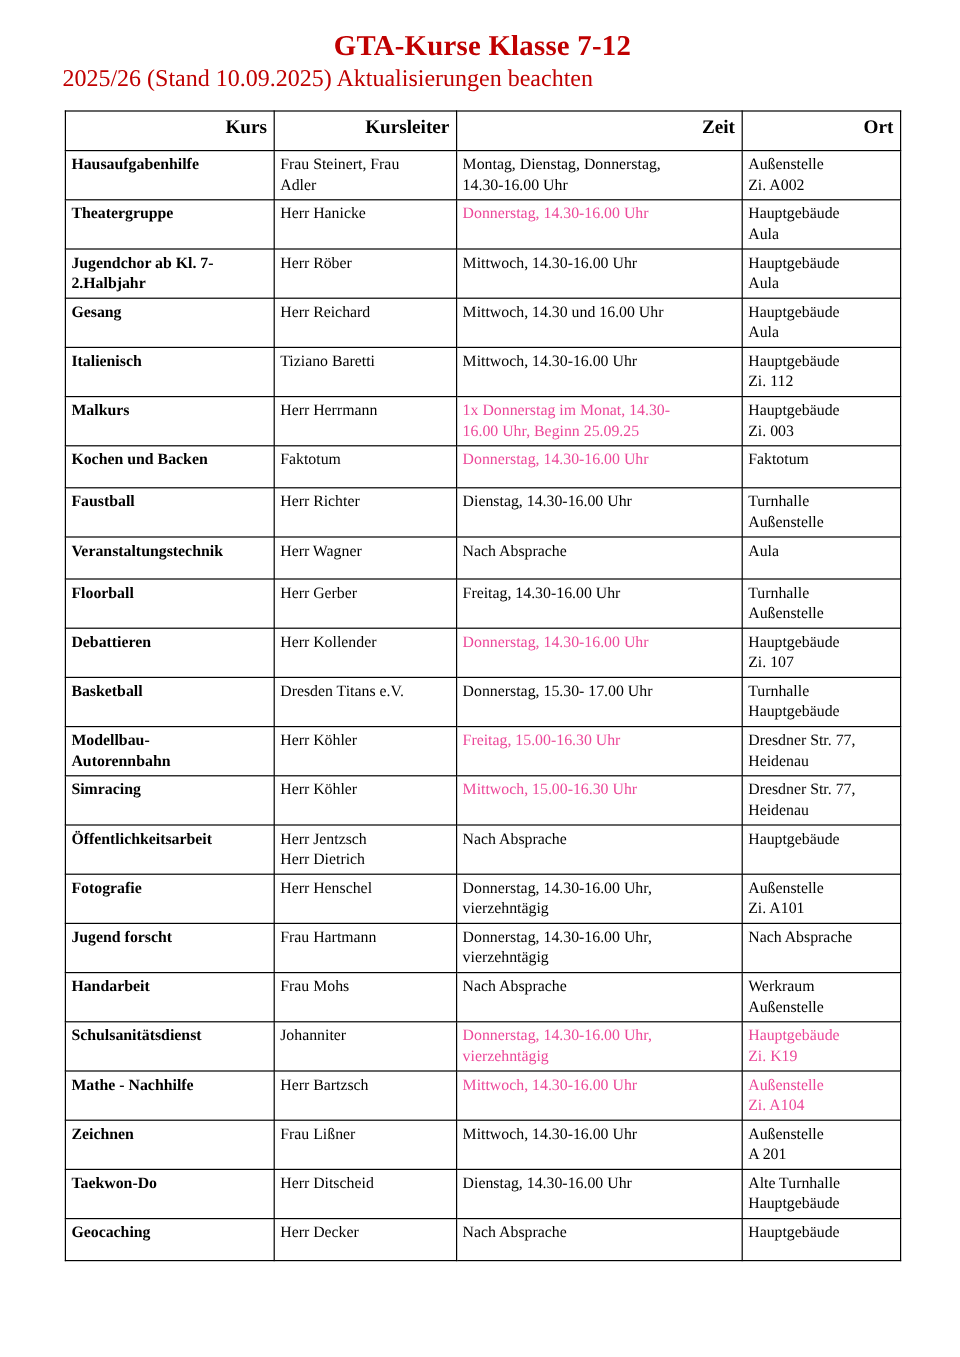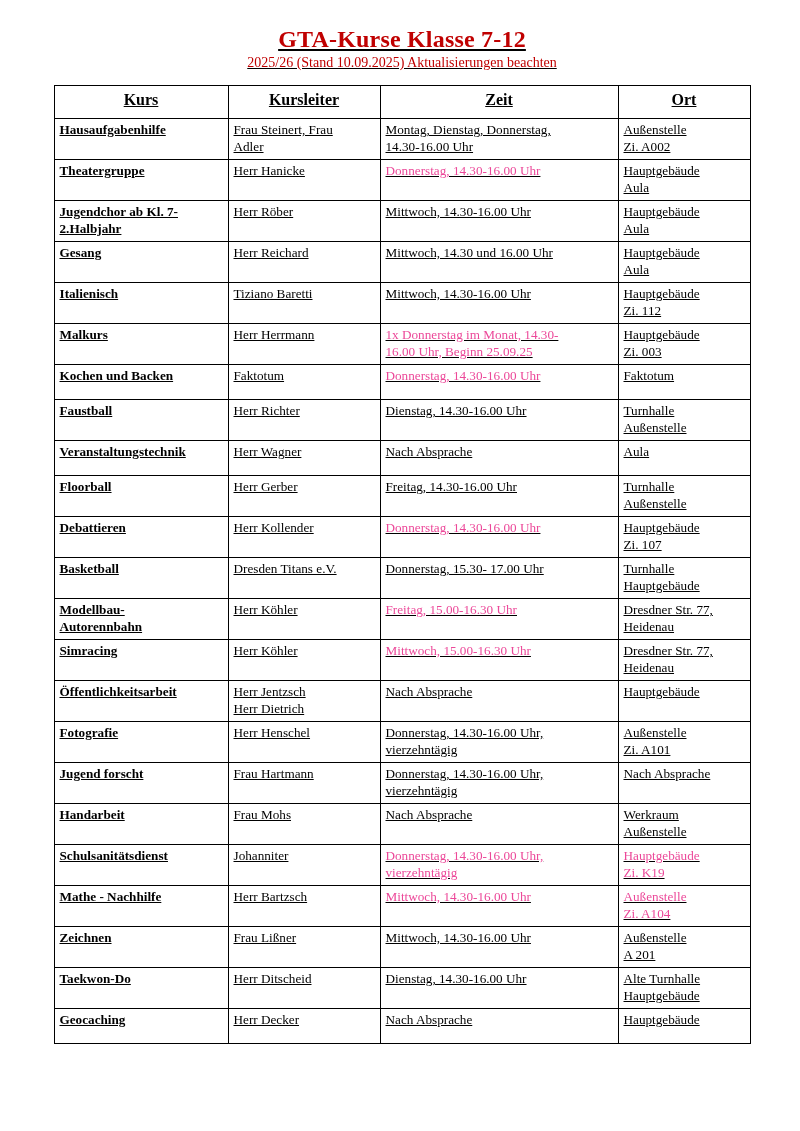--- a/index.html
+++ b/index.html
@@ -12,35 +12,34 @@
     height: 1131px;
     font-family: "Liberation Serif", serif;
     color: #000000;
   }
   .page {
     width: 800px;
     height: 1131px;
     box-sizing: border-box;
     padding: 18px 48px 0 52px;
     position: relative;
-    text-decoration: underline;
   }
   .doc-title {
     text-align: center;
     font-family: "Liberation Serif", serif;
     font-weight: bold;
     font-size: 24px;
     color: #c00000;
     margin: 8px 0 2px 0;
     letter-spacing: 0.2px;
   }
   .doc-subtitle {
-    text-align: center;
+    text-align: left;
     font-family: "Liberation Serif", serif;
-    font-size: 14px;
+    font-size: 20px;
     color: #c00000;
     margin: 0 0 14px 0;
   }
   table.courses {
     border-collapse: collapse;
     width: 696px;
     margin: 0 auto;
     table-layout: fixed;
   }
   table.courses col.c-kurs { width: 174px; }
@@ -52,21 +51,21 @@
     border: 1px solid #000000;
     vertical-align: top;
     padding: 3px 5px 4px 5px;
     font-size: 13.2px;
     line-height: 1.25;
   }
   table.courses thead th {
     font-weight: bold;
     font-size: 16px;
     padding: 4px 5px 6px 5px;
-    text-align: center;
+    text-align: right;
     height: 22px;
   }
   table.courses td.kurs {
     font-weight: bold;
   }
   table.courses td {
     height: 27px;
   }
   .red {
     color: #ec4899;

